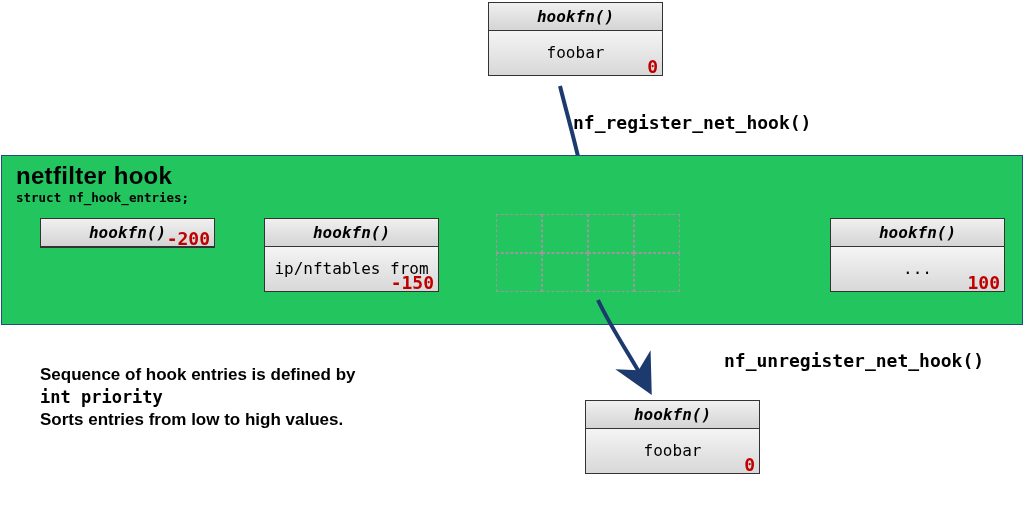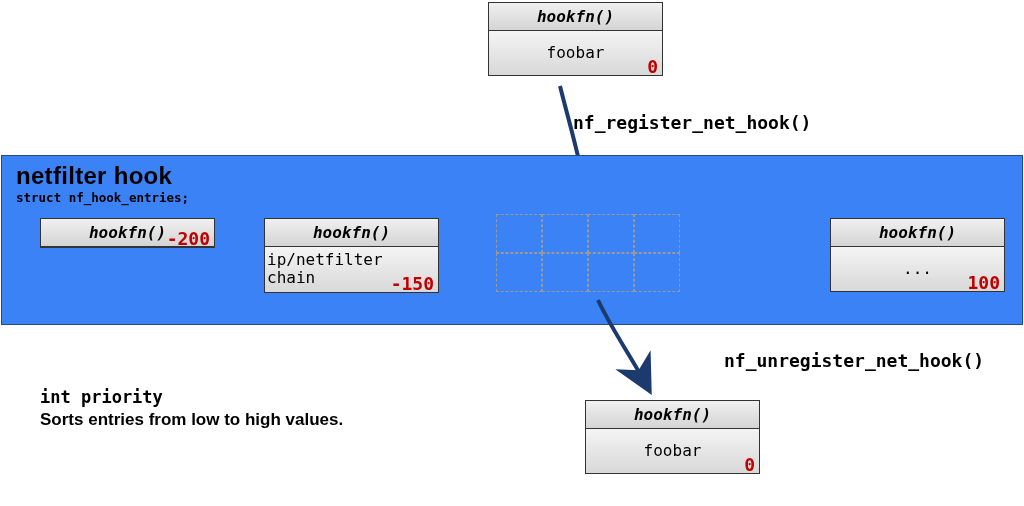--- a/index.html
+++ b/index.html
@@ -45,21 +45,21 @@
     color: #c00000;
     font-weight: bold;
     font-size: 18px;
   }
   .container {
     position: absolute;
     left: 1px;
     top: 155px;
     width: 1022px;
     height: 170px;
-    background: #3b82f6;
+    background: #22c55e;
     border: 1.5px solid #1f4f7f;
   }
   .container-title {
     position: absolute;
     left: 14px;
     top: 6px;
     font-weight: bold;
     font-size: 24px;
     color: #000;
     letter-spacing: 0.3px;
@@ -128,21 +128,21 @@
   <div class="container-sub mono">struct nf_hook_entries;</div>
 </div>
 
 <div class="hook-box" style="left:40px; top:218px;">
   <div class="hdr mono">hookfn()</div>
   <div class="prio mono">-200</div>
 </div>
 
 <div class="hook-box" style="left:264px; top:218px;">
   <div class="hdr mono">hookfn()</div>
-  <div class="body mono">ip/netfilter chain</div>
+  <div class="body mono">ip/nftables from</div>
   <div class="prio mono">-150</div>
 </div>
 
 <div class="hook-box" style="left:830px; top:218px;">
   <div class="hdr mono">hookfn()</div>
   <div class="body mono">...</div>
   <div class="prio mono">100</div>
 </div>
 
 <div class="slot">
@@ -167,16 +167,16 @@
 
 <div class="call-label mono" style="left:682px; top:350px;margin-left:42px;">nf_unregister_net_hook()</div>
 
 <div class="hook-box" style="left:585px; top:400px;">
   <div class="hdr mono">hookfn()</div>
   <div class="body mono">foobar</div>
   <div class="prio mono">0</div>
 </div>
 
 <div class="note">
-  <br>
+  <span>Sequence of hook entries is defined by</span><br>
   <span class="red mono">int priority</span><br>
   <span>Sorts entries from low to high values.</span>
 </div>
 
 </body></html>

